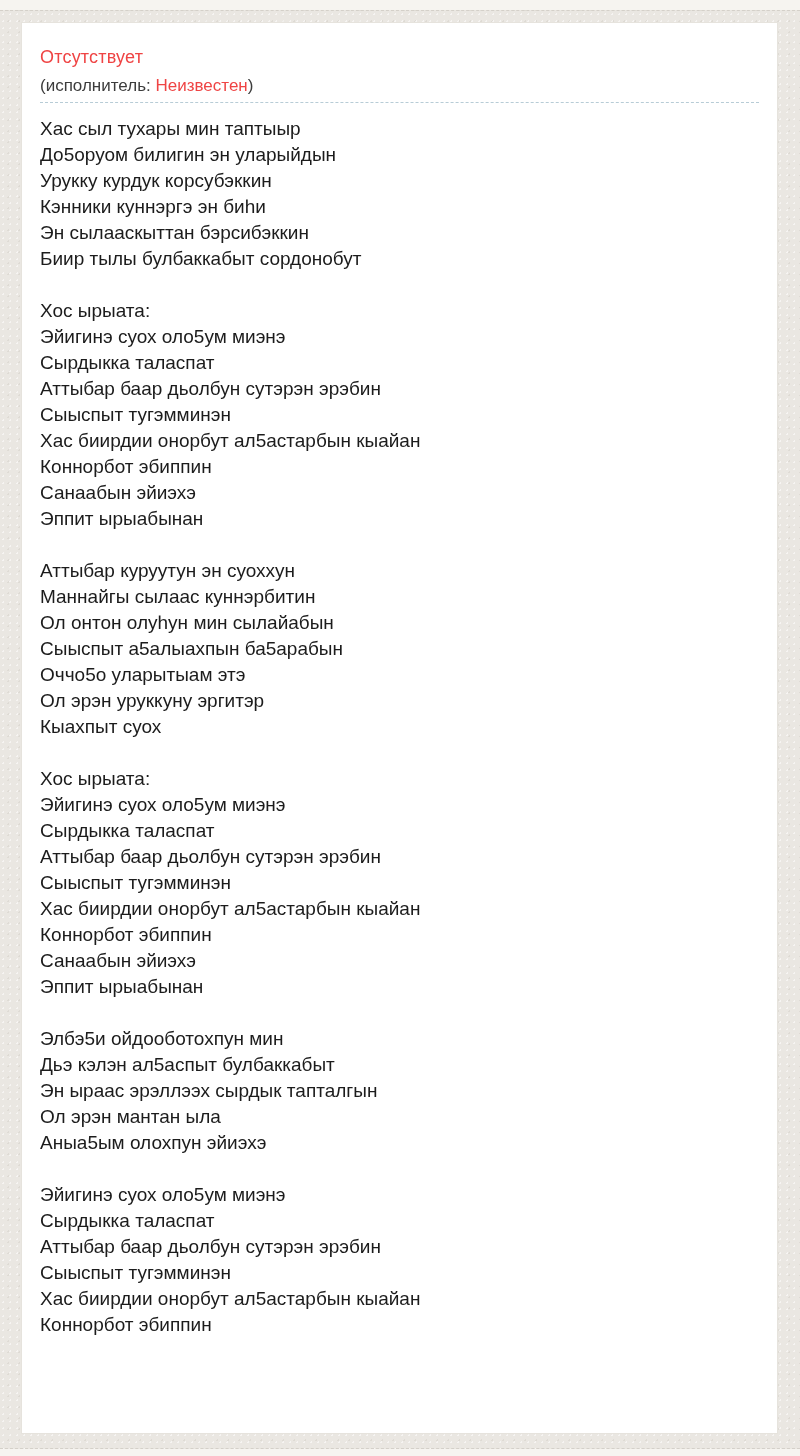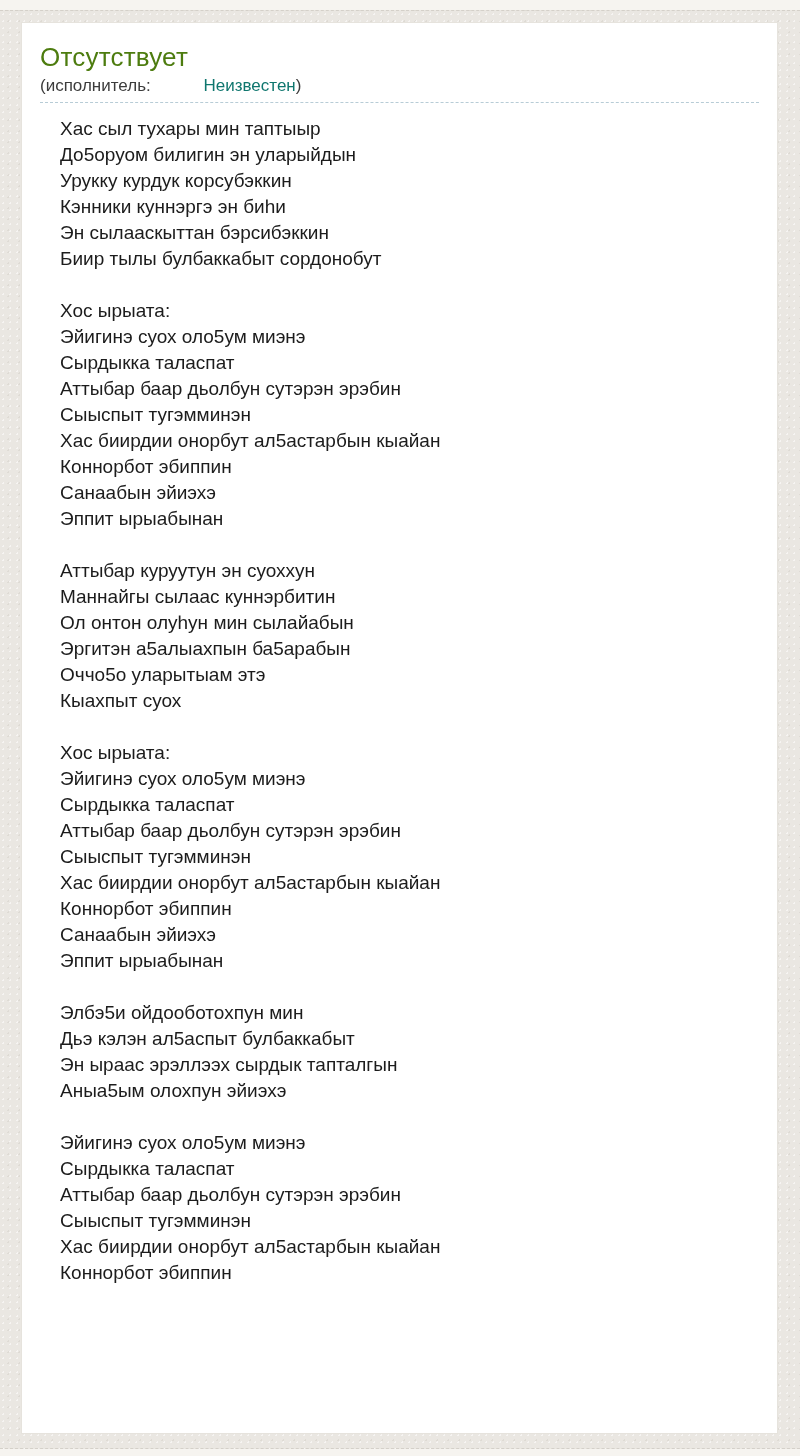--- a/index.html
+++ b/index.html
@@ -33,54 +33,53 @@
     left: 21px;
     top: 22px;
     width: 757px;
     height: 1412px;
     background: #ffffff;
     border: 1px solid #e6e3dd;
     padding: 20px 18px 0 18px;
   }
 
   .song-title {
-    font-size: 26px;
+    font-size: 18px;
     line-height: 28px;
     font-weight: 400;
-    color: #4d7c0f;
+    color: #ef4444;
     letter-spacing: 0.2px;
   }
 
   .artist-line {
     margin-top: 4px;
     font-size: 17px;
     line-height: 21px;
     color: #3c3c3c;
     padding-bottom: 6px;
     border-bottom: 1px dashed #b7ccd6;
   }
 
   .artist-link {
-    color: #0f766e;
+    color: #ef4444;
     text-decoration: none;
     cursor: pointer;
-    margin-left: 48px;
   }
 
   .lyrics {
     margin-top: 13px;
     font-size: 19px;
     line-height: 26px;
     color: #1c1c1c;
   }
 
   .stanza { margin-bottom: 26px; }
   .stanza:last-child { margin-bottom: 0; }
 
-  .lyric-line { white-space: pre; margin-left: 20px; }
+  .lyric-line { white-space: pre; }
 </style>
 </head>
 <body>
 
 <div class="page-bg"></div>
 
 <div class="card">
   <h1 class="song-title">Отсутствует</h1>
 
   <div class="artist-line"><span>(исполнитель: </span><a class="artist-link">Неизвестен</a><span>)</span></div>
@@ -102,39 +101,41 @@
         <div class="lyric-line">Сыыспыт тугэмминэн</div>
         <div class="lyric-line">Хас биирдии онорбут ал5астарбын кыайан</div>
         <div class="lyric-line">Коннорбот эбиппин</div>
         <div class="lyric-line">Санаабын эйиэхэ</div>
         <div class="lyric-line">Эппит ырыабынан</div>
       </div>
       <div class="stanza">
         <div class="lyric-line">Аттыбар куруутун эн суоххун</div>
         <div class="lyric-line">Маннайгы сылаас куннэрбитин</div>
         <div class="lyric-line">Ол онтон олуһун мин сылайабын</div>
-        <div class="lyric-line">Эргитэн а5алыахпын ба5арабын</div>
+        <div class="lyric-line">Сыыспыт а5алыахпын ба5арабын</div>
         <div class="lyric-line">Оччо5о уларытыам этэ</div>
+        <div class="lyric-line">Ол эрэн уруккуну эргитэр</div>
         <div class="lyric-line">Кыахпыт суох</div>
       </div>
       <div class="stanza">
         <div class="lyric-line">Хос ырыата:</div>
         <div class="lyric-line">Эйигинэ суох оло5ум миэнэ</div>
         <div class="lyric-line">Сырдыкка таласпат</div>
         <div class="lyric-line">Аттыбар баар дьолбун сутэрэн эрэбин</div>
         <div class="lyric-line">Сыыспыт тугэмминэн</div>
         <div class="lyric-line">Хас биирдии онорбут ал5астарбын кыайан</div>
         <div class="lyric-line">Коннорбот эбиппин</div>
         <div class="lyric-line">Санаабын эйиэхэ</div>
         <div class="lyric-line">Эппит ырыабынан</div>
       </div>
       <div class="stanza">
         <div class="lyric-line">Элбэ5и ойдооботохпун мин</div>
         <div class="lyric-line">Дьэ кэлэн ал5аспыт булбаккабыт</div>
         <div class="lyric-line">Эн ыраас эрэллээх сырдык тапталгын</div>
+        <div class="lyric-line">Ол эрэн мантан ыла</div>
         <div class="lyric-line">Аныа5ым олохпун эйиэхэ</div>
       </div>
       <div class="stanza">
         <div class="lyric-line">Эйигинэ суох оло5ум миэнэ</div>
         <div class="lyric-line">Сырдыкка таласпат</div>
         <div class="lyric-line">Аттыбар баар дьолбун сутэрэн эрэбин</div>
         <div class="lyric-line">Сыыспыт тугэмминэн</div>
         <div class="lyric-line">Хас биирдии онорбут ал5астарбын кыайан</div>
         <div class="lyric-line">Коннорбот эбиппин</div>
       </div>

